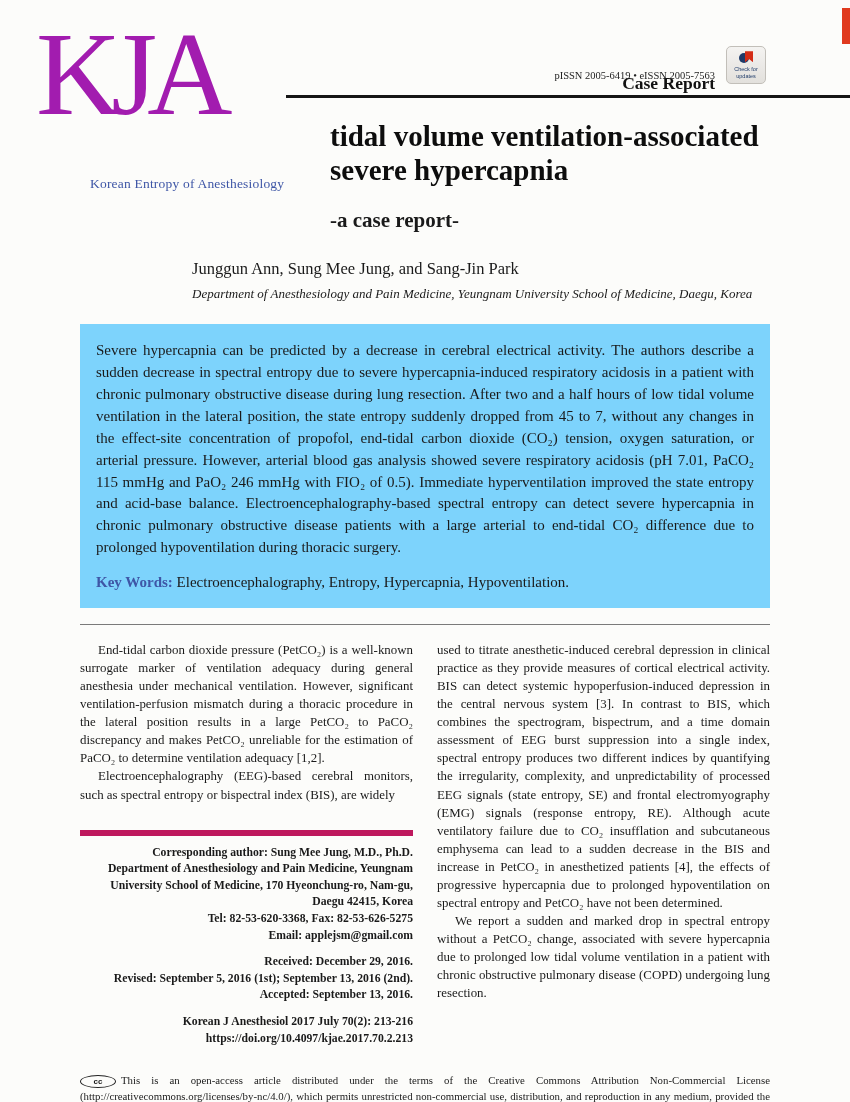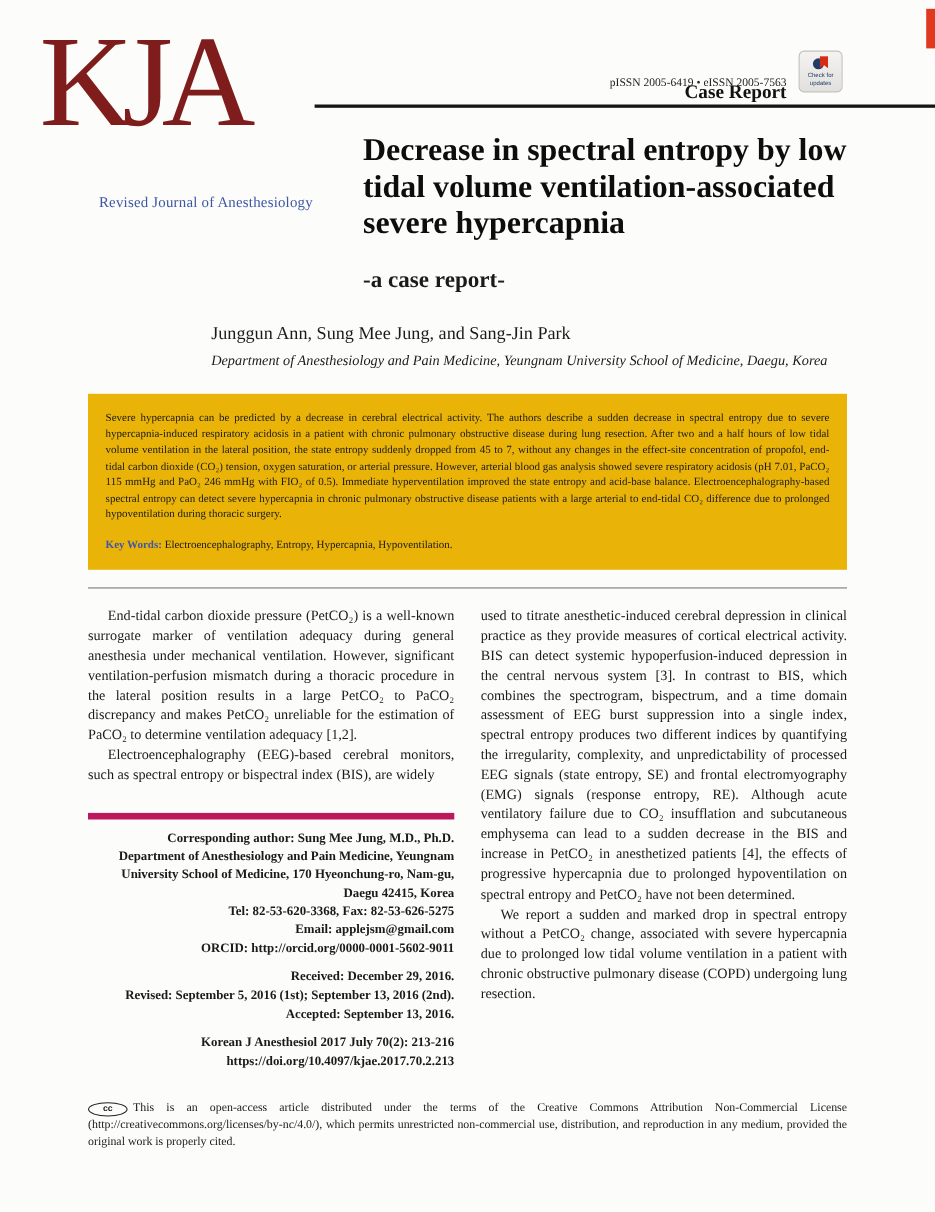--- a/index.html
+++ b/index.html
@@ -6,21 +6,21 @@
   body { background:#e9e9e9; font-family:"Liberation Serif", serif; }
   .page {
     position:relative; width:850px; height:1102px; margin:0 auto;
     background:#fcfcfa; color:#1a1a1a; overflow:hidden;
   }
   
   .red-corner { position:absolute; top:8px; right:0; width:8px; height:36px; background:#e03a1e; }
   .kja-logo {
     position:absolute; top:10px; left:36px;
     font-family:"Liberation Serif", serif; font-size:118px; line-height:1.1;
-    letter-spacing:-10px; color:#7f1d1d; font-weight:400;
+    letter-spacing:-10px; color:#a21caf; font-weight:400;
   }
   .journal-name {
     position:absolute; top:176px; left:90px;
     font-size:13.5px; color:#3e56a6; letter-spacing:0.2px;
   }
   .case-report {
     position:absolute; top:42px; right:135px;
     font-size:17.5px; font-weight:bold; color:#111;margin-top:31px;
   }
   .issn-line {
@@ -41,22 +41,22 @@
     color:#1f3b69; text-align:center; width:34px; }
   .header-rule { position:absolute; top:95px; left:286px; right:0; height:3px; background:#151515; }
   
   .main { padding:120px 80px 0 80px; }
   .title-block { margin-left:250px; }
   .title-line { font-size:29px; font-weight:bold; line-height:1.16; color:#0d0d0d; }
   .subtitle { font-size:21px; font-weight:bold; margin-top:21px; }
   .authors { margin-left:112px; margin-top:26px; font-size:16.5px; }
   .affiliation { margin-left:112px; margin-top:7px; font-size:13px; font-style:italic; }
   .abstract-box {
-    margin-top:22px; background:#eab308; padding:16px 16px 14px 16px;
-    font-size:10px; line-height:1.46; text-align:justify; hyphens:auto;
+    margin-top:22px; background:#7dd3fc; padding:16px 16px 14px 16px;
+    font-size:15px; line-height:1.46; text-align:justify; hyphens:auto;
   }
   .keywords-line { margin-top:13px; text-align:left; }
   .keywords-label { color:#3e56a6; font-weight:bold; }
   .section-rule { margin-top:16px; border-top:1px solid #7a7a7a; }
   .columns { display:flex; gap:24px; margin-top:16px; }
   .col { width:333px; font-size:12.9px; line-height:1.40; text-align:justify; hyphens:auto; }
   .para { margin:0; }
   .indent { text-indent:1.4em; }
   
   .footnote-block { margin-top:26px; border-top:6px solid #be185d; padding-top:9px;
@@ -70,36 +70,35 @@
     display:inline-flex; align-items:center; justify-content:center; margin:2px 5px 0 0;
   }
 </style>
 </head>
 <body>
 
 <div class="page">
 
   <div class="red-corner"></div>
   <div class="kja-logo">KJA</div>
-  <div class="journal-name">Revised Journal of Anesthesiology</div>
+  <div class="journal-name">Korean Entropy of Anesthesiology</div>
   <div class="case-report">Case Report</div>
   <div class="issn-line">pISSN 2005-6419 • eISSN 2005-7563</div>
   <div class="crossmark">
     <span class="cm-logo">
       <span class="cm-circle"></span>
         <span class="cm-flag"></span>
     </span>
     <span class="cm-label">Check for updates</span>
   </div>
   <div class="header-rule"></div>
 
   <div class="main">
 
     <div class="title-block">
-      <div class="title-line">Decrease in spectral entropy by low</div>
       <div class="title-line">tidal volume ventilation-associated</div>
       <div class="title-line">severe hypercapnia</div>
       <div class="subtitle">-a case report-</div>
     </div>
 
     <div class="authors">Junggun Ann, Sung Mee Jung, and Sang-Jin Park</div>
     <div class="affiliation">Department of Anesthesiology and Pain Medicine, Yeungnam University School of Medicine, Daegu, Korea</div>
 
     <div class="abstract-box">
       <div>Severe hypercapnia can be predicted by a decrease in cerebral electrical activity. The authors describe a sudden decrease in spectral entropy due to severe hypercapnia-induced respiratory acidosis in a patient with chronic pulmonary obstructive disease during lung resection. After two and a half hours of low tidal volume ventilation in the lateral position, the state entropy suddenly dropped from 45 to 7, without any changes in the effect-site concentration of propofol, end-tidal carbon dioxide (CO₂) tension, oxygen saturation, or arterial pressure. However, arterial blood gas analysis showed severe respiratory acidosis (pH 7.01, PaCO₂ 115 mmHg and PaO₂ 246 mmHg with FIO₂ of 0.5). Immediate hyperventilation improved the state entropy and acid-base balance. Electroencephalography-based spectral entropy can detect severe hypercapnia in chronic pulmonary obstructive disease patients with a large arterial to end-tidal CO₂ difference due to prolonged hypoventilation during thoracic surgery.</div>
@@ -116,21 +115,20 @@
       <div class="col">
         <p class="para indent">End-tidal carbon dioxide pressure (PetCO₂) is a well-known surrogate marker of ventilation adequacy during general anesthesia under mechanical ventilation. However, significant ventilation-perfusion mismatch during a thoracic procedure in the lateral position results in a large PetCO₂ to PaCO₂ discrepancy and makes PetCO₂ unreliable for the estimation of PaCO₂ to determine ventilation adequacy [1,2].</p>
         <p class="para indent">Electroencephalography (EEG)-based cerebral monitors, such as spectral entropy or bispectral index (BIS), are widely</p>
 
         <div class="footnote-block">
           <div class="fn-group">
             <div>Corresponding author: Sung Mee Jung, M.D., Ph.D.</div>
             <div>Department of Anesthesiology and Pain Medicine, Yeungnam University School of Medicine, 170 Hyeonchung-ro, Nam-gu, Daegu 42415, Korea</div>
             <div>Tel: 82-53-620-3368, Fax: 82-53-626-5275</div>
             <div>Email: applejsm@gmail.com</div>
-            <div>ORCID: http://orcid.org/0000-0001-5602-9011</div>
           </div>
           <div class="fn-group">
             <div>Received: December 29, 2016.</div>
             <div>Revised: September 5, 2016 (1st); September 13, 2016 (2nd).</div>
             <div>Accepted: September 13, 2016.</div>
           </div>
           <div class="fn-group">
             <div>Korean J Anesthesiol 2017 July 70(2): 213-216</div>
             <div>https://doi.org/10.4097/kjae.2017.70.2.213</div>
           </div>

